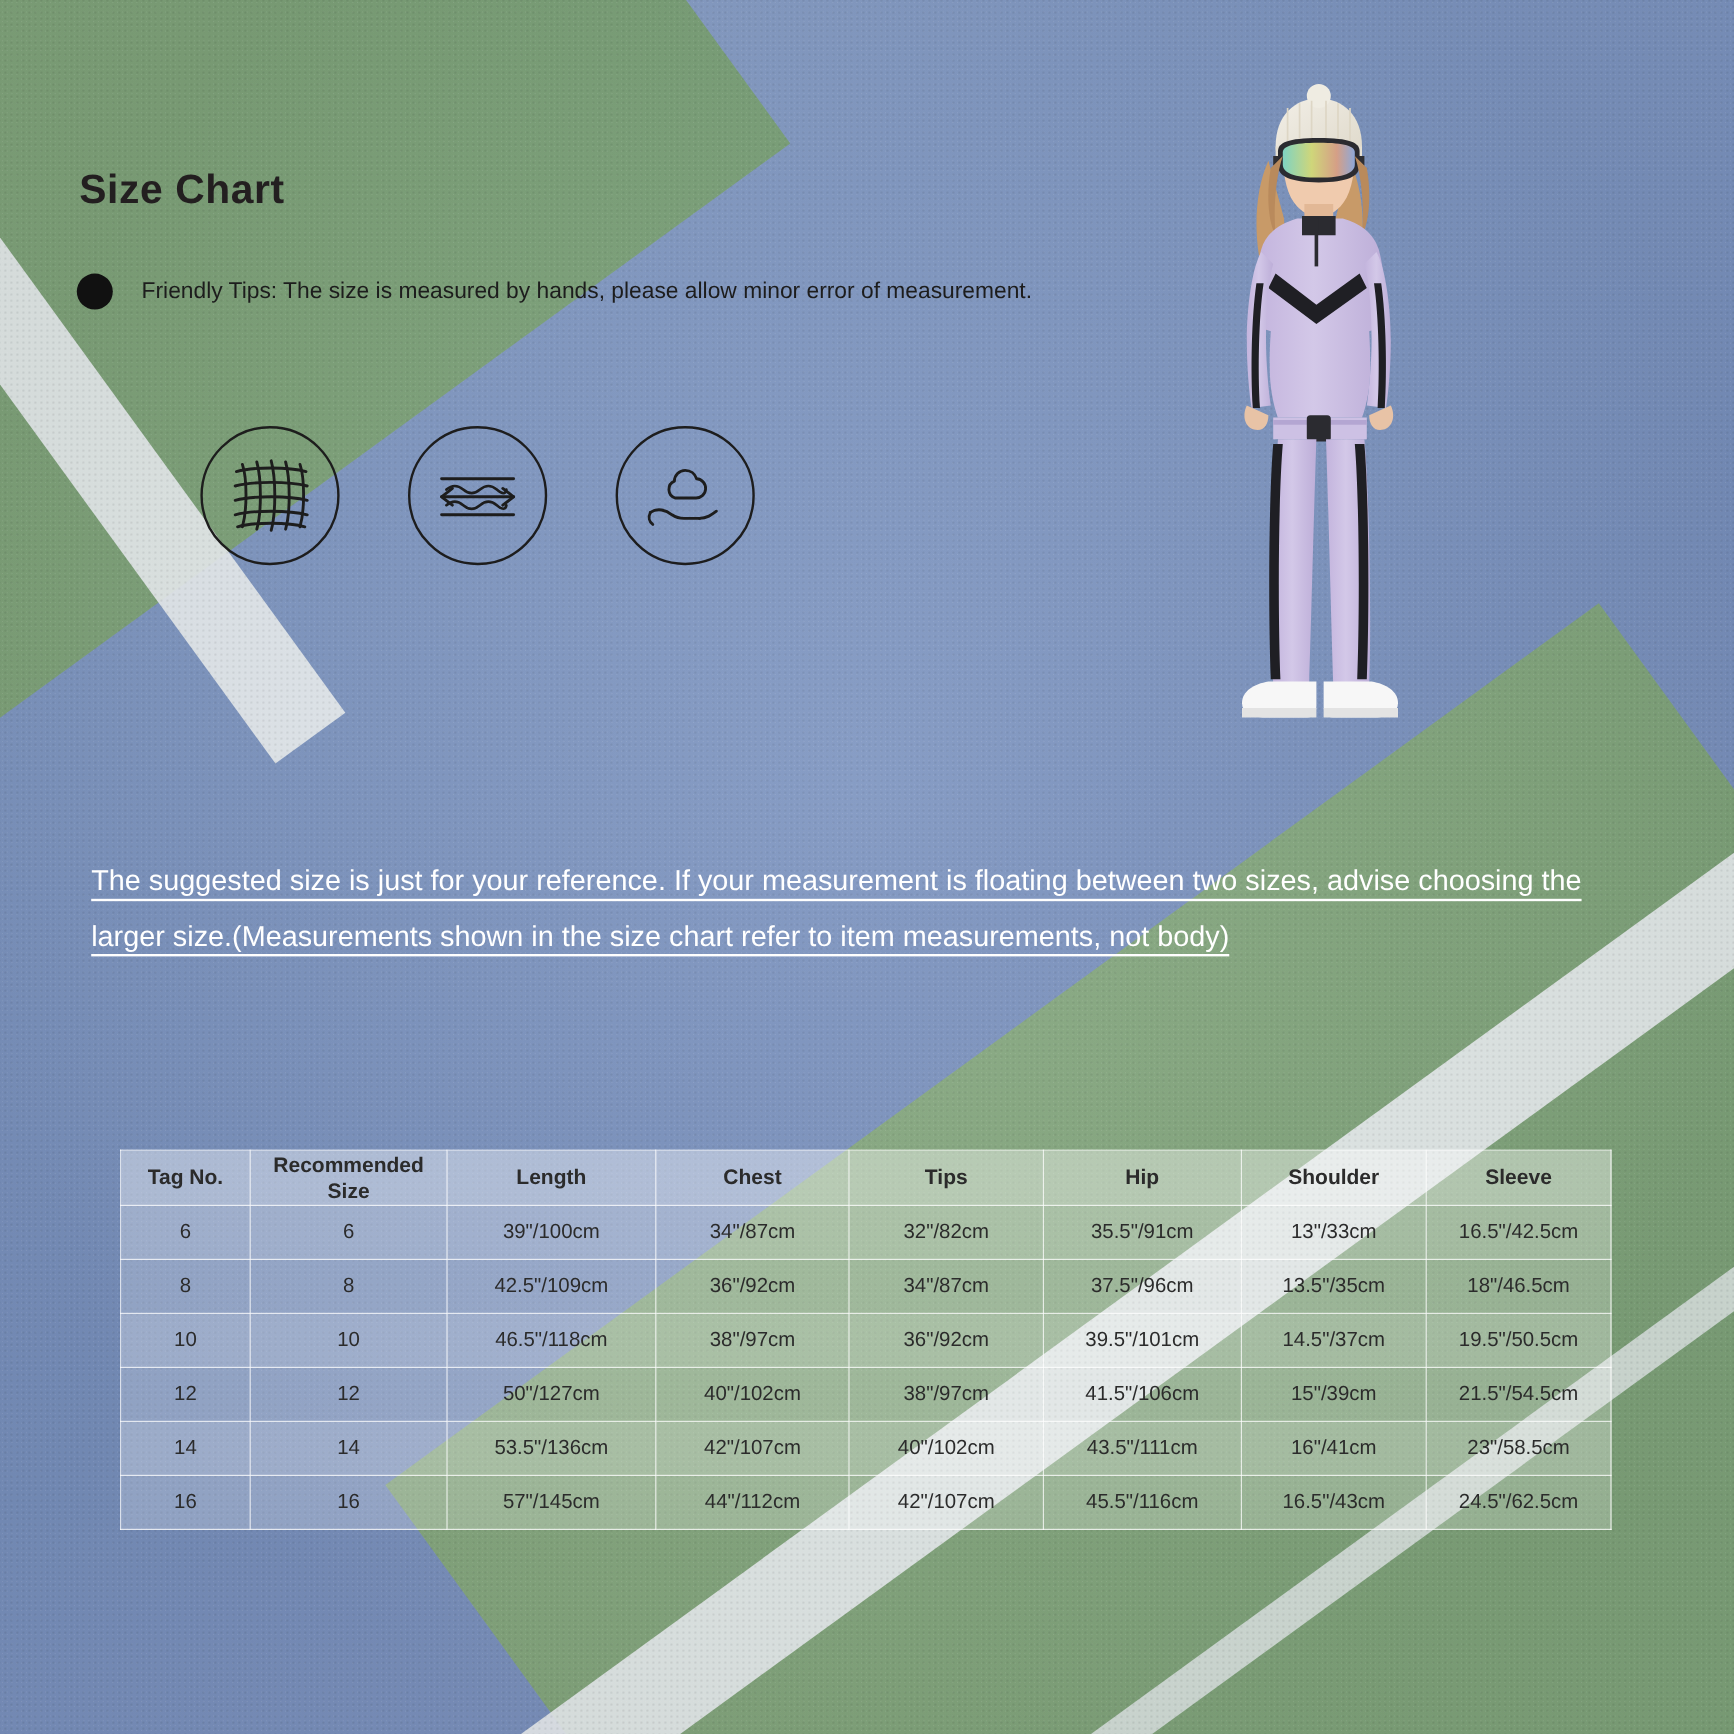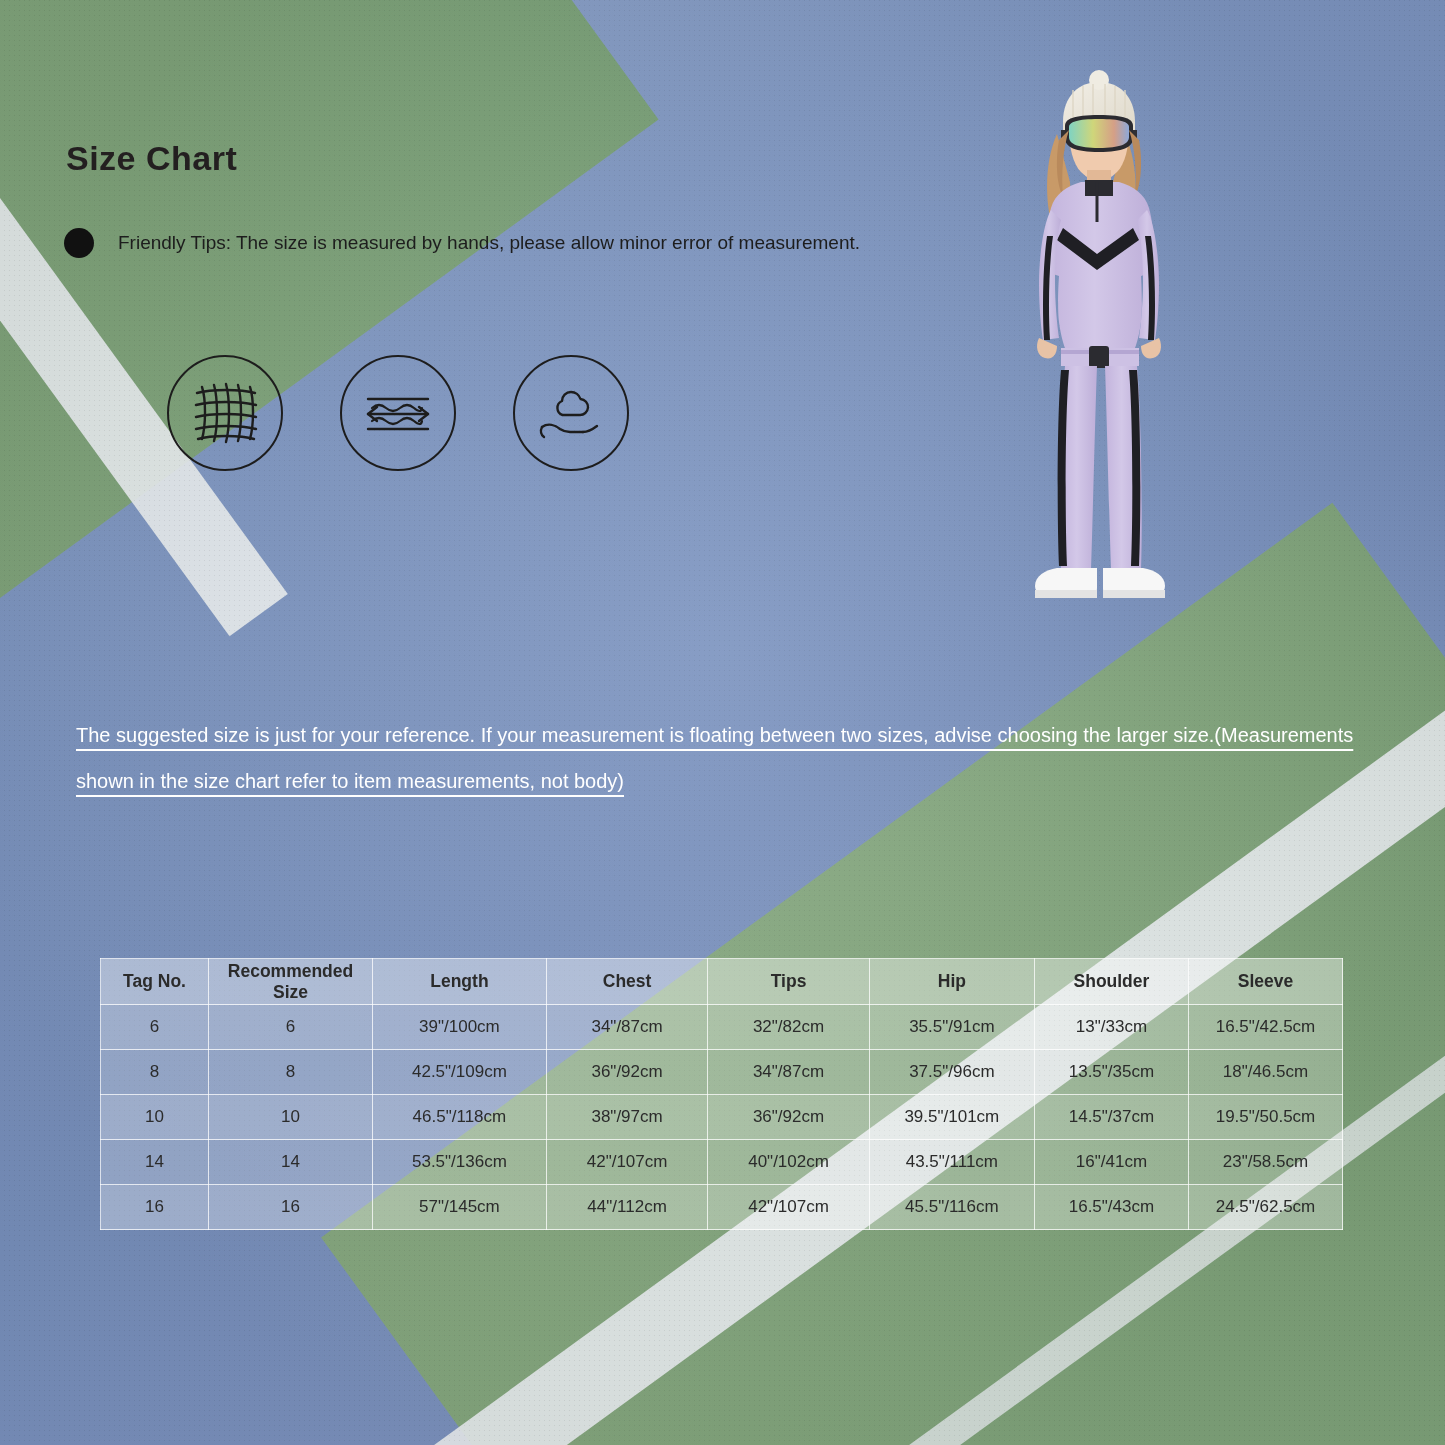--- a/index.html
+++ b/index.html
@@ -145,21 +145,21 @@
     position: relative;
     overflow: hidden;
   }
   .icon-circle svg { position: absolute; left: 0; top: 0; }
 
   .note {
     position: absolute;
     left: 76px;
     top: 712px;
     width: 1285px;
-    font-size: 20px;
+    font-size: 24px;
     line-height: 46px;
     color: #ffffff;
   }
   .note span.u {
     text-decoration: underline;
     text-underline-offset: 7px;
     text-decoration-thickness: 1.6px;
   }
 
   
@@ -402,20 +402,30 @@
             <td>10</td>
             <td>10</td>
             <td>46.5"/118cm</td>
             <td>38"/97cm</td>
             <td>36"/92cm</td>
             <td>39.5"/101cm</td>
             <td>14.5"/37cm</td>
             <td>19.5"/50.5cm</td>
           </tr>
           <tr>
+            <td>12</td>
+            <td>12</td>
+            <td>50"/127cm</td>
+            <td>40"/102cm</td>
+            <td>38"/97cm</td>
+            <td>41.5"/106cm</td>
+            <td>15"/39cm</td>
+            <td>21.5"/54.5cm</td>
+          </tr>
+          <tr>
             <td>14</td>
             <td>14</td>
             <td>53.5"/136cm</td>
             <td>42"/107cm</td>
             <td>40"/102cm</td>
             <td>43.5"/111cm</td>
             <td>16"/41cm</td>
             <td>23"/58.5cm</td>
           </tr>
           <tr>

